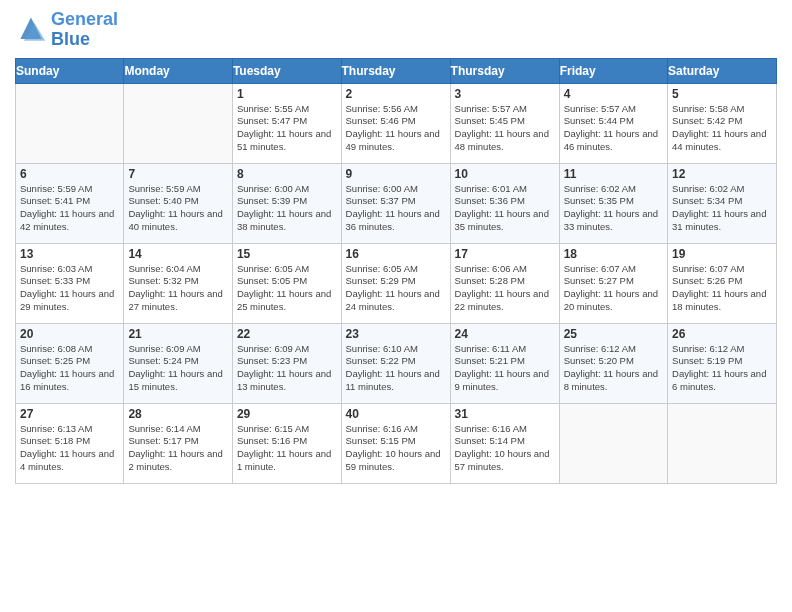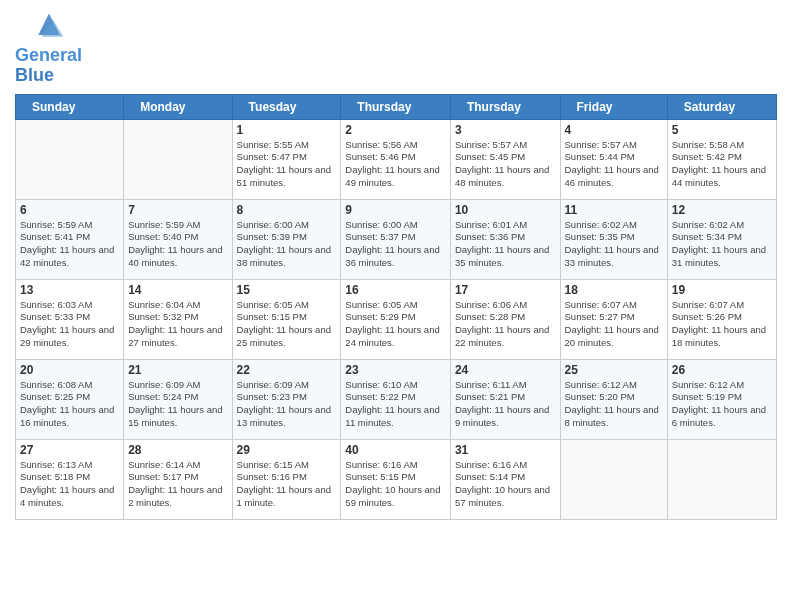--- a/index.html
+++ b/index.html
@@ -18,21 +18,20 @@
     .header {
       display: flex;
       justify-content: space-between;
       align-items: flex-start;
       margin-bottom: 8px;
     }
     .logo {
       display: flex;
       align-items: center;
       gap: 4px;
-      flex-direction: column;
     }
     .logo-text {
       font-size: 18px;
       font-weight: bold;
       color: #333;
       line-height: 1.1;
     }
     .logo-text span {
       color: #4a90d9;
     }
@@ -54,21 +53,21 @@
       color: #555;
     }
     .calendar {
       width: 100%;
       border-collapse: collapse;
       font-size: 10.5px;
     }
     .calendar thead th {
       background-color: #3c7fc1;
       color: white;
-      padding: 5px 16px;
+      padding: 5px 0;
       text-align: left;
       font-size: 12px;
       font-weight: bold;
       border: 1px solid #2a6aad;
     }
     .calendar tbody td {
       border: 1px solid #ccc;
       vertical-align: top;
       padding: 3px 4px;
       width: 113px;
@@ -212,21 +211,21 @@
           </td>
           <td>
             <div class="day-number">14</div>
             <div class="day-info">Sunrise: 6:04 AM
 Sunset: 5:32 PM
 Daylight: 11 hours and 27 minutes.</div>
           </td>
           <td>
             <div class="day-number">15</div>
             <div class="day-info">Sunrise: 6:05 AM
-Sunset: 5:15 PM
+Sunset: 5:05 PM
 Daylight: 11 hours and 25 minutes.</div>
           </td>
           <td>
             <div class="day-number">16</div>
             <div class="day-info">Sunrise: 6:05 AM
 Sunset: 5:29 PM
 Daylight: 11 hours and 24 minutes.</div>
           </td>
           <td>
             <div class="day-number">17</div>

